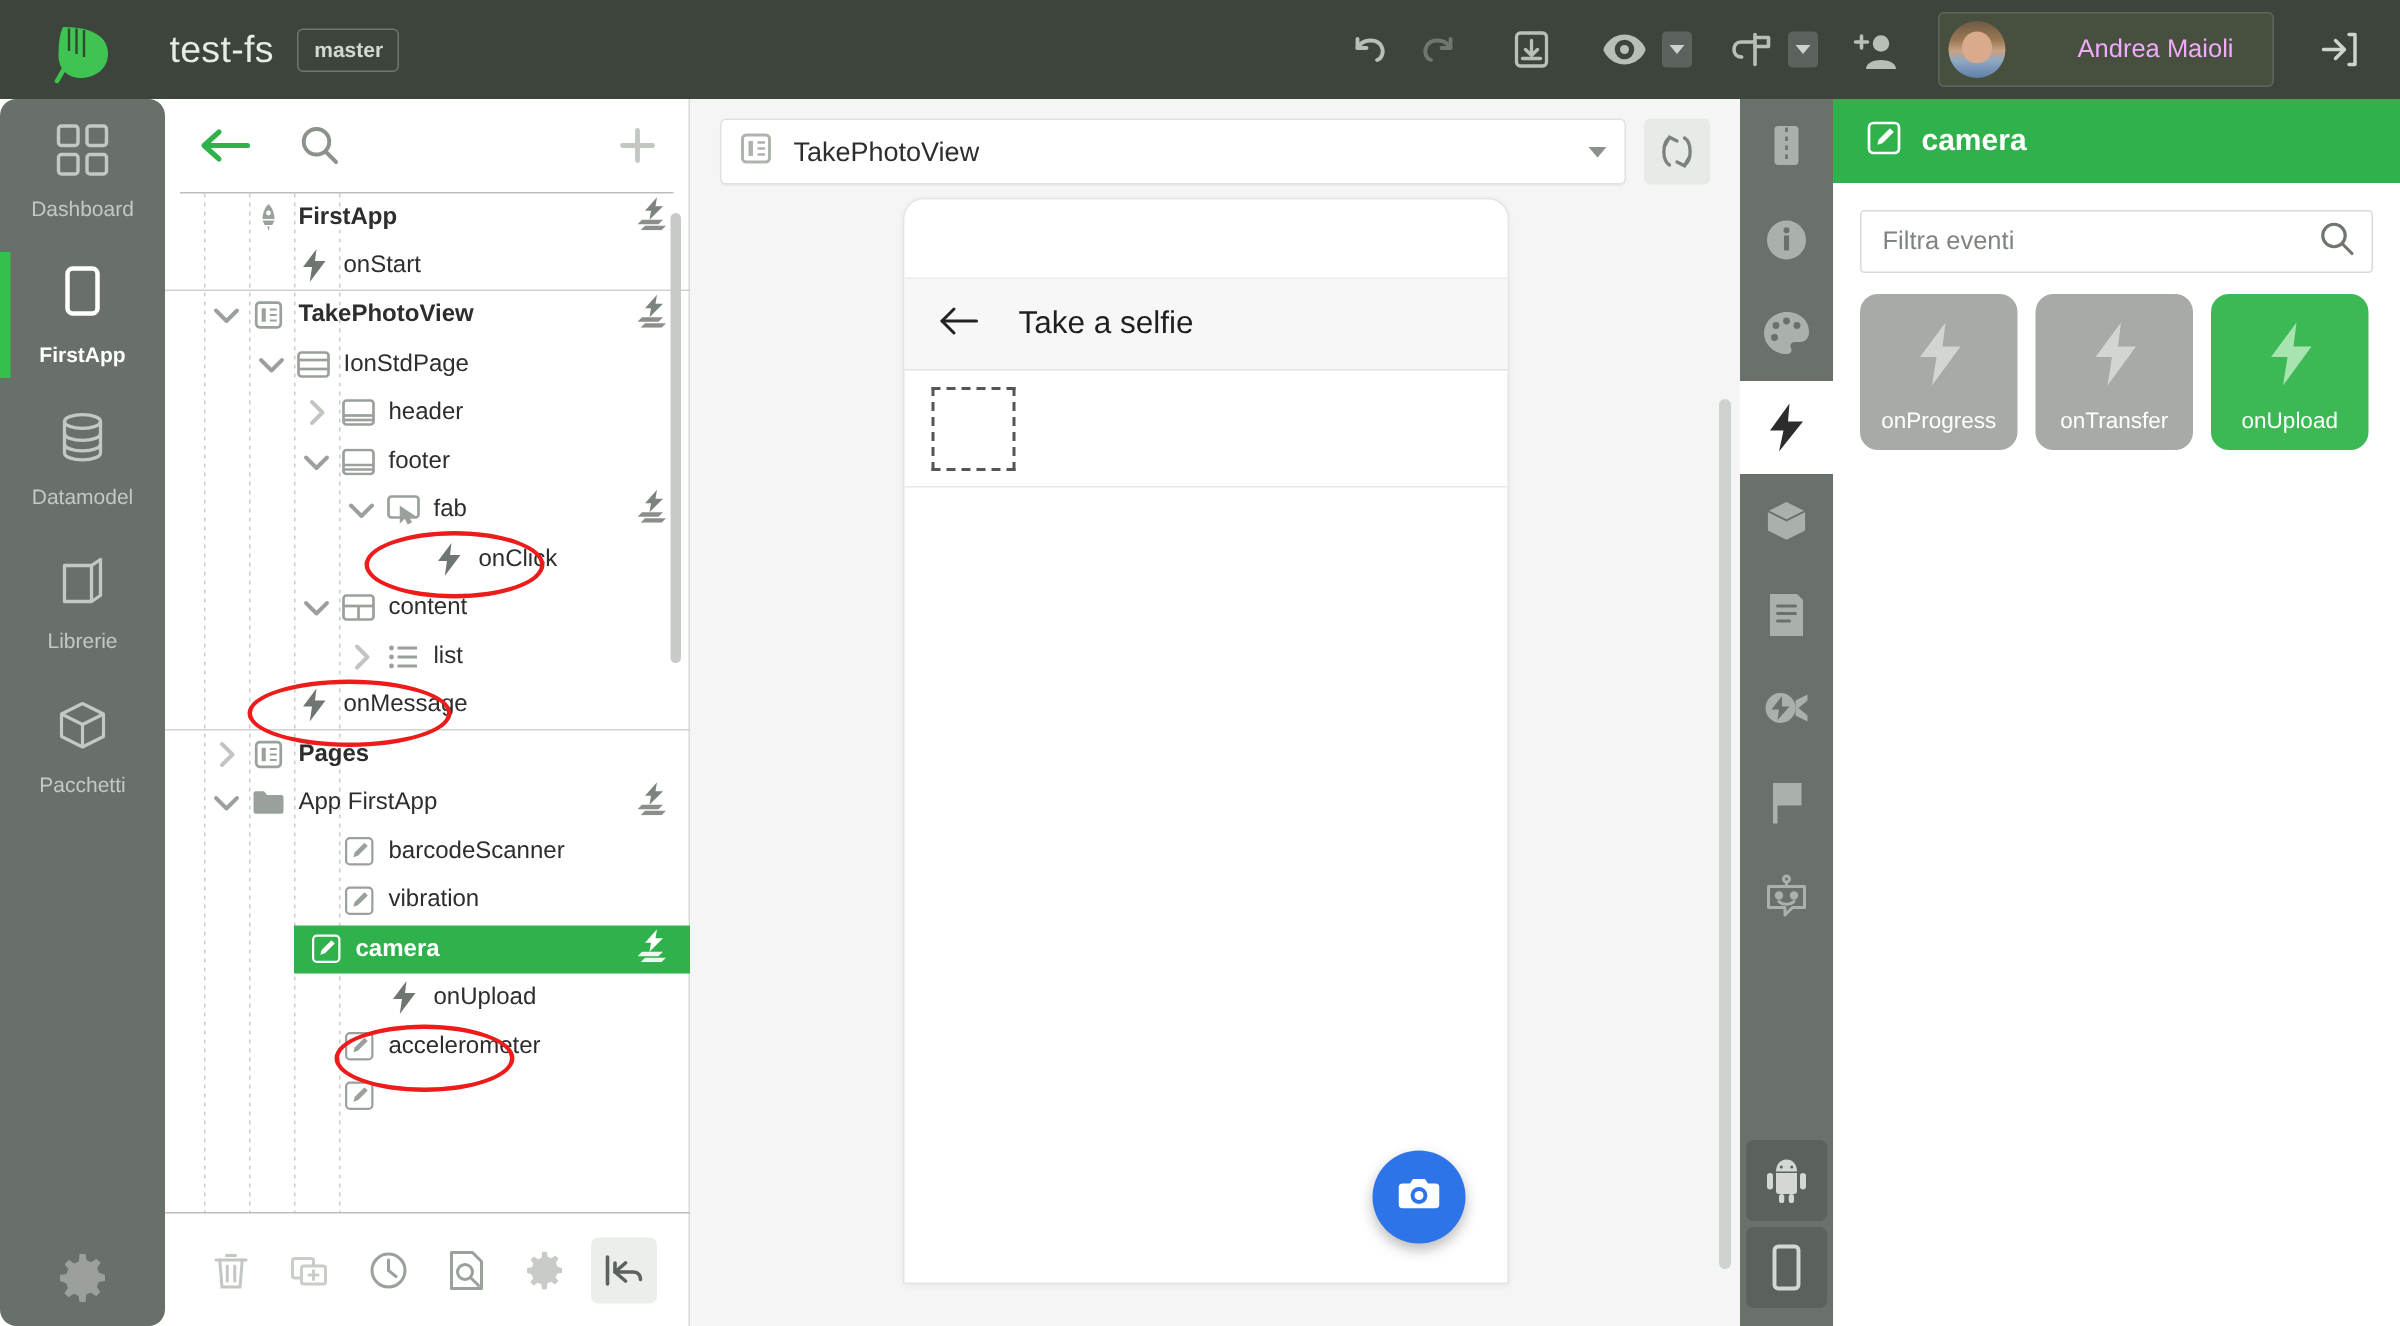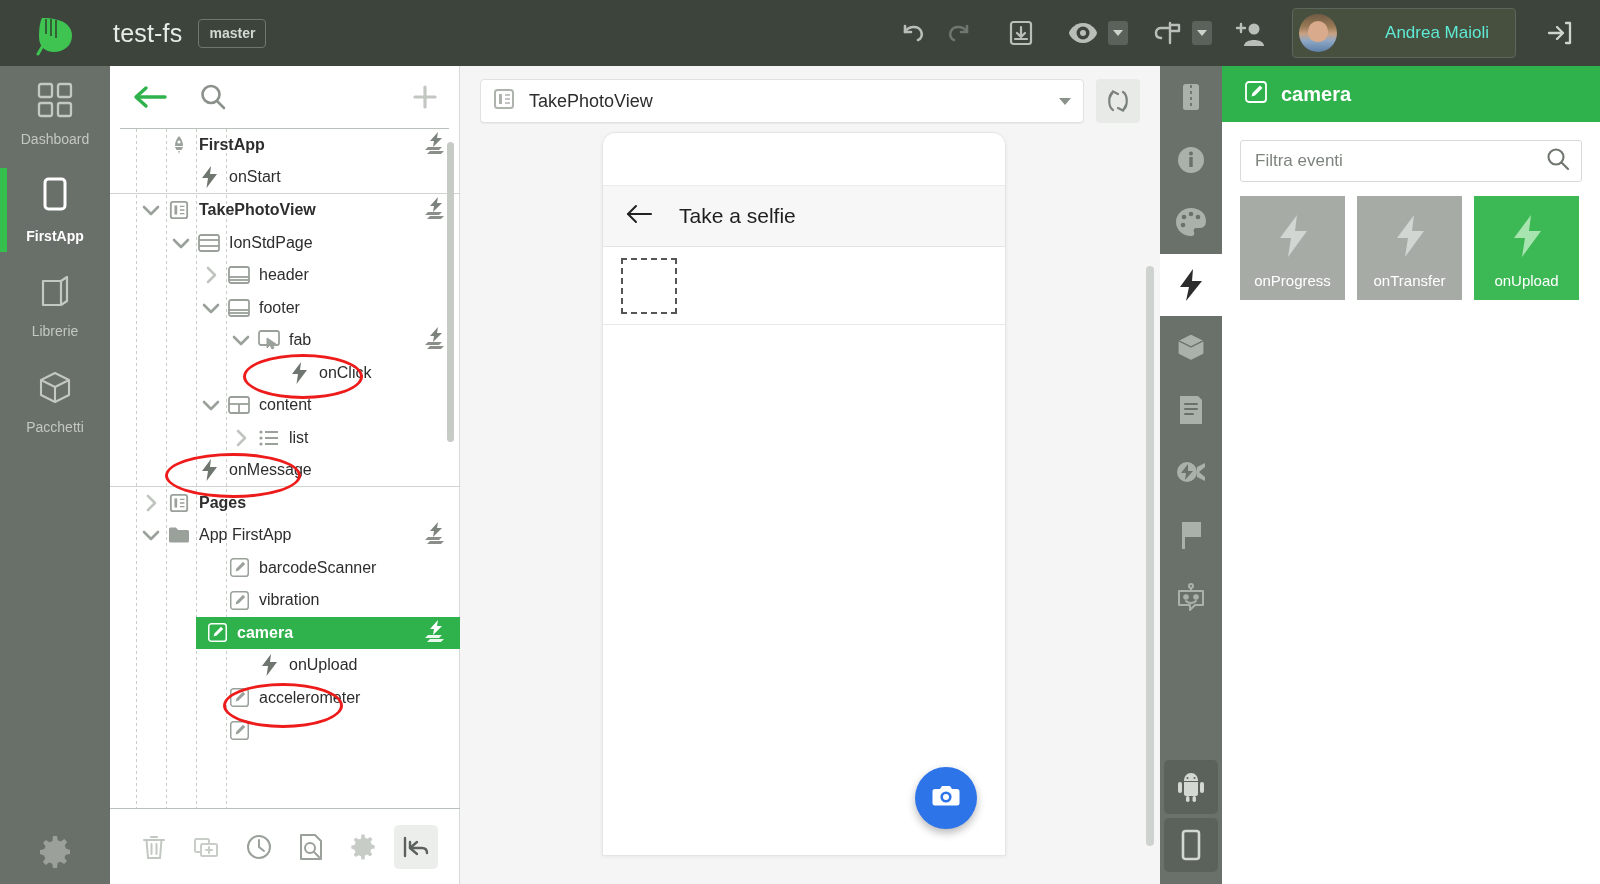--- a/index.html
+++ b/index.html
@@ -37,26 +37,27 @@
   }
   .avatar {
     width: 38px; height: 38px; border-radius: 50%; overflow: hidden; flex: none;
     background: linear-gradient(180deg,#6f5a44 0%,#9a7a56 34%,#c9a183 52%,#8fa8c4 70%,#5d7fa8 100%);
     position: relative;
   }
   .avatar::after {
     content:''; position:absolute; left:9px; top:7px; width:20px; height:21px; border-radius:50% 50% 46% 46%;
     background:#d9ab8c;
   }
-  .user-name { color: #5eead4; font-size: 17px; margin-left: 36px; }
+  .user-name { color: #f0abfc; font-size: 17px; margin-left: 36px; }
 
   
   .rail {
     position: absolute; left: 0; top: 66px; width: 110px; height: 818px;
     background: #696f69;
+    border-radius: 11px;
   }
   .rail-item {
     position: relative; width: 110px; height: 96px;
     display: flex; flex-direction: column; align-items: center; justify-content: center; gap: 9px;
     color: #c3c8c3; font-size: 14px; cursor: pointer;
   }
   .rail-item.active { color: #ffffff; font-weight: 700; }
   .rail-item.active::before {
     content: ''; position: absolute; left: 0; top: 6px; bottom: 6px; width: 7px; background: #35c04d;
   }
@@ -148,21 +149,21 @@
   .rp-head { height: 56px; background: #2fb24b; display: flex; align-items: center; gap: 13px; padding-left: 22px; }
   .rp-title { color: #ffffff; font-size: 20px; font-weight: 700; }
   .rp-search {
     margin: 18px 18px 0; height: 42px; border: 1px solid #d7dbd7; border-radius: 3px;
     display: flex; align-items: center; padding: 0 10px 0 14px;
   }
   .rp-search input { flex: 1; border: none; outline: none; font-size: 17px; color: #a21caf; font-family: "Liberation Sans", sans-serif; background: transparent; }
   .rp-search input::placeholder { color: #7e847e; }
   .ev-grid { display: flex; gap: 12px; padding: 14px 18px 0; }
   .ev-card {
-    width: 105px; height: 104px; border-radius: 0; background: #a6aba6;
+    width: 105px; height: 104px; border-radius: 12px; background: #a6aba6;
     display: flex; flex-direction: column; align-items: center; justify-content: flex-end;
     padding-bottom: 11px; cursor: pointer; position: relative;
   }
   .ev-card.green { background: #3cb954; }
   .ev-card .evi { position: absolute; top: 18px; left: 50%; transform: translateX(-50%); }
   .ev-card .evl { color: #ffffff; font-size: 15px; }
 
   
   .ellipse { position: absolute; border: 3px solid #ee1b1b; border-radius: 50%; pointer-events: none; }
 </style>
@@ -263,20 +264,31 @@
       </span>
       <span>Dashboard</span>
     </div>
     <div class="rail-item active">
       <span>
         <svg width="36" height="40" viewBox="0 0 36 40" fill="none" stroke="#ffffff" stroke-width="3">
           <rect x="8" y="3" width="20" height="30" rx="3.5"></rect>
         </svg>
       </span>
       <span>FirstApp</span>
+    </div>
+    <div class="rail-item">
+      <span>
+        <svg width="38" height="38" viewBox="0 0 38 38" fill="none" stroke="#c3c8c3" stroke-width="2.2">
+          <ellipse cx="19" cy="8" rx="12" ry="4.6"></ellipse>
+          <path d="M7 8 L7 29 C7 31.6 12.4 33.6 19 33.6 C25.6 33.6 31 31.6 31 29 L31 8"></path>
+          <path d="M7 16 C7 18.6 12.4 20.6 19 20.6 C25.6 20.6 31 18.6 31 16"></path>
+          <path d="M7 23 C7 25.6 12.4 27.6 19 27.6 C25.6 27.6 31 25.6 31 23"></path>
+        </svg>
+      </span>
+      <span>Datamodel</span>
     </div>
     <div class="rail-item">
       <span>
         <svg width="38" height="38" viewBox="0 0 38 38" fill="none" stroke="#c3c8c3" stroke-width="2.2" stroke-linejoin="round">
           <path d="M7 8 L25 8 L25 32 L7 32 Z"></path>
           <path d="M25 8 L31 4 L31 28 L25 32"></path>
         </svg>
       </span>
       <span>Librerie</span>
     </div>

